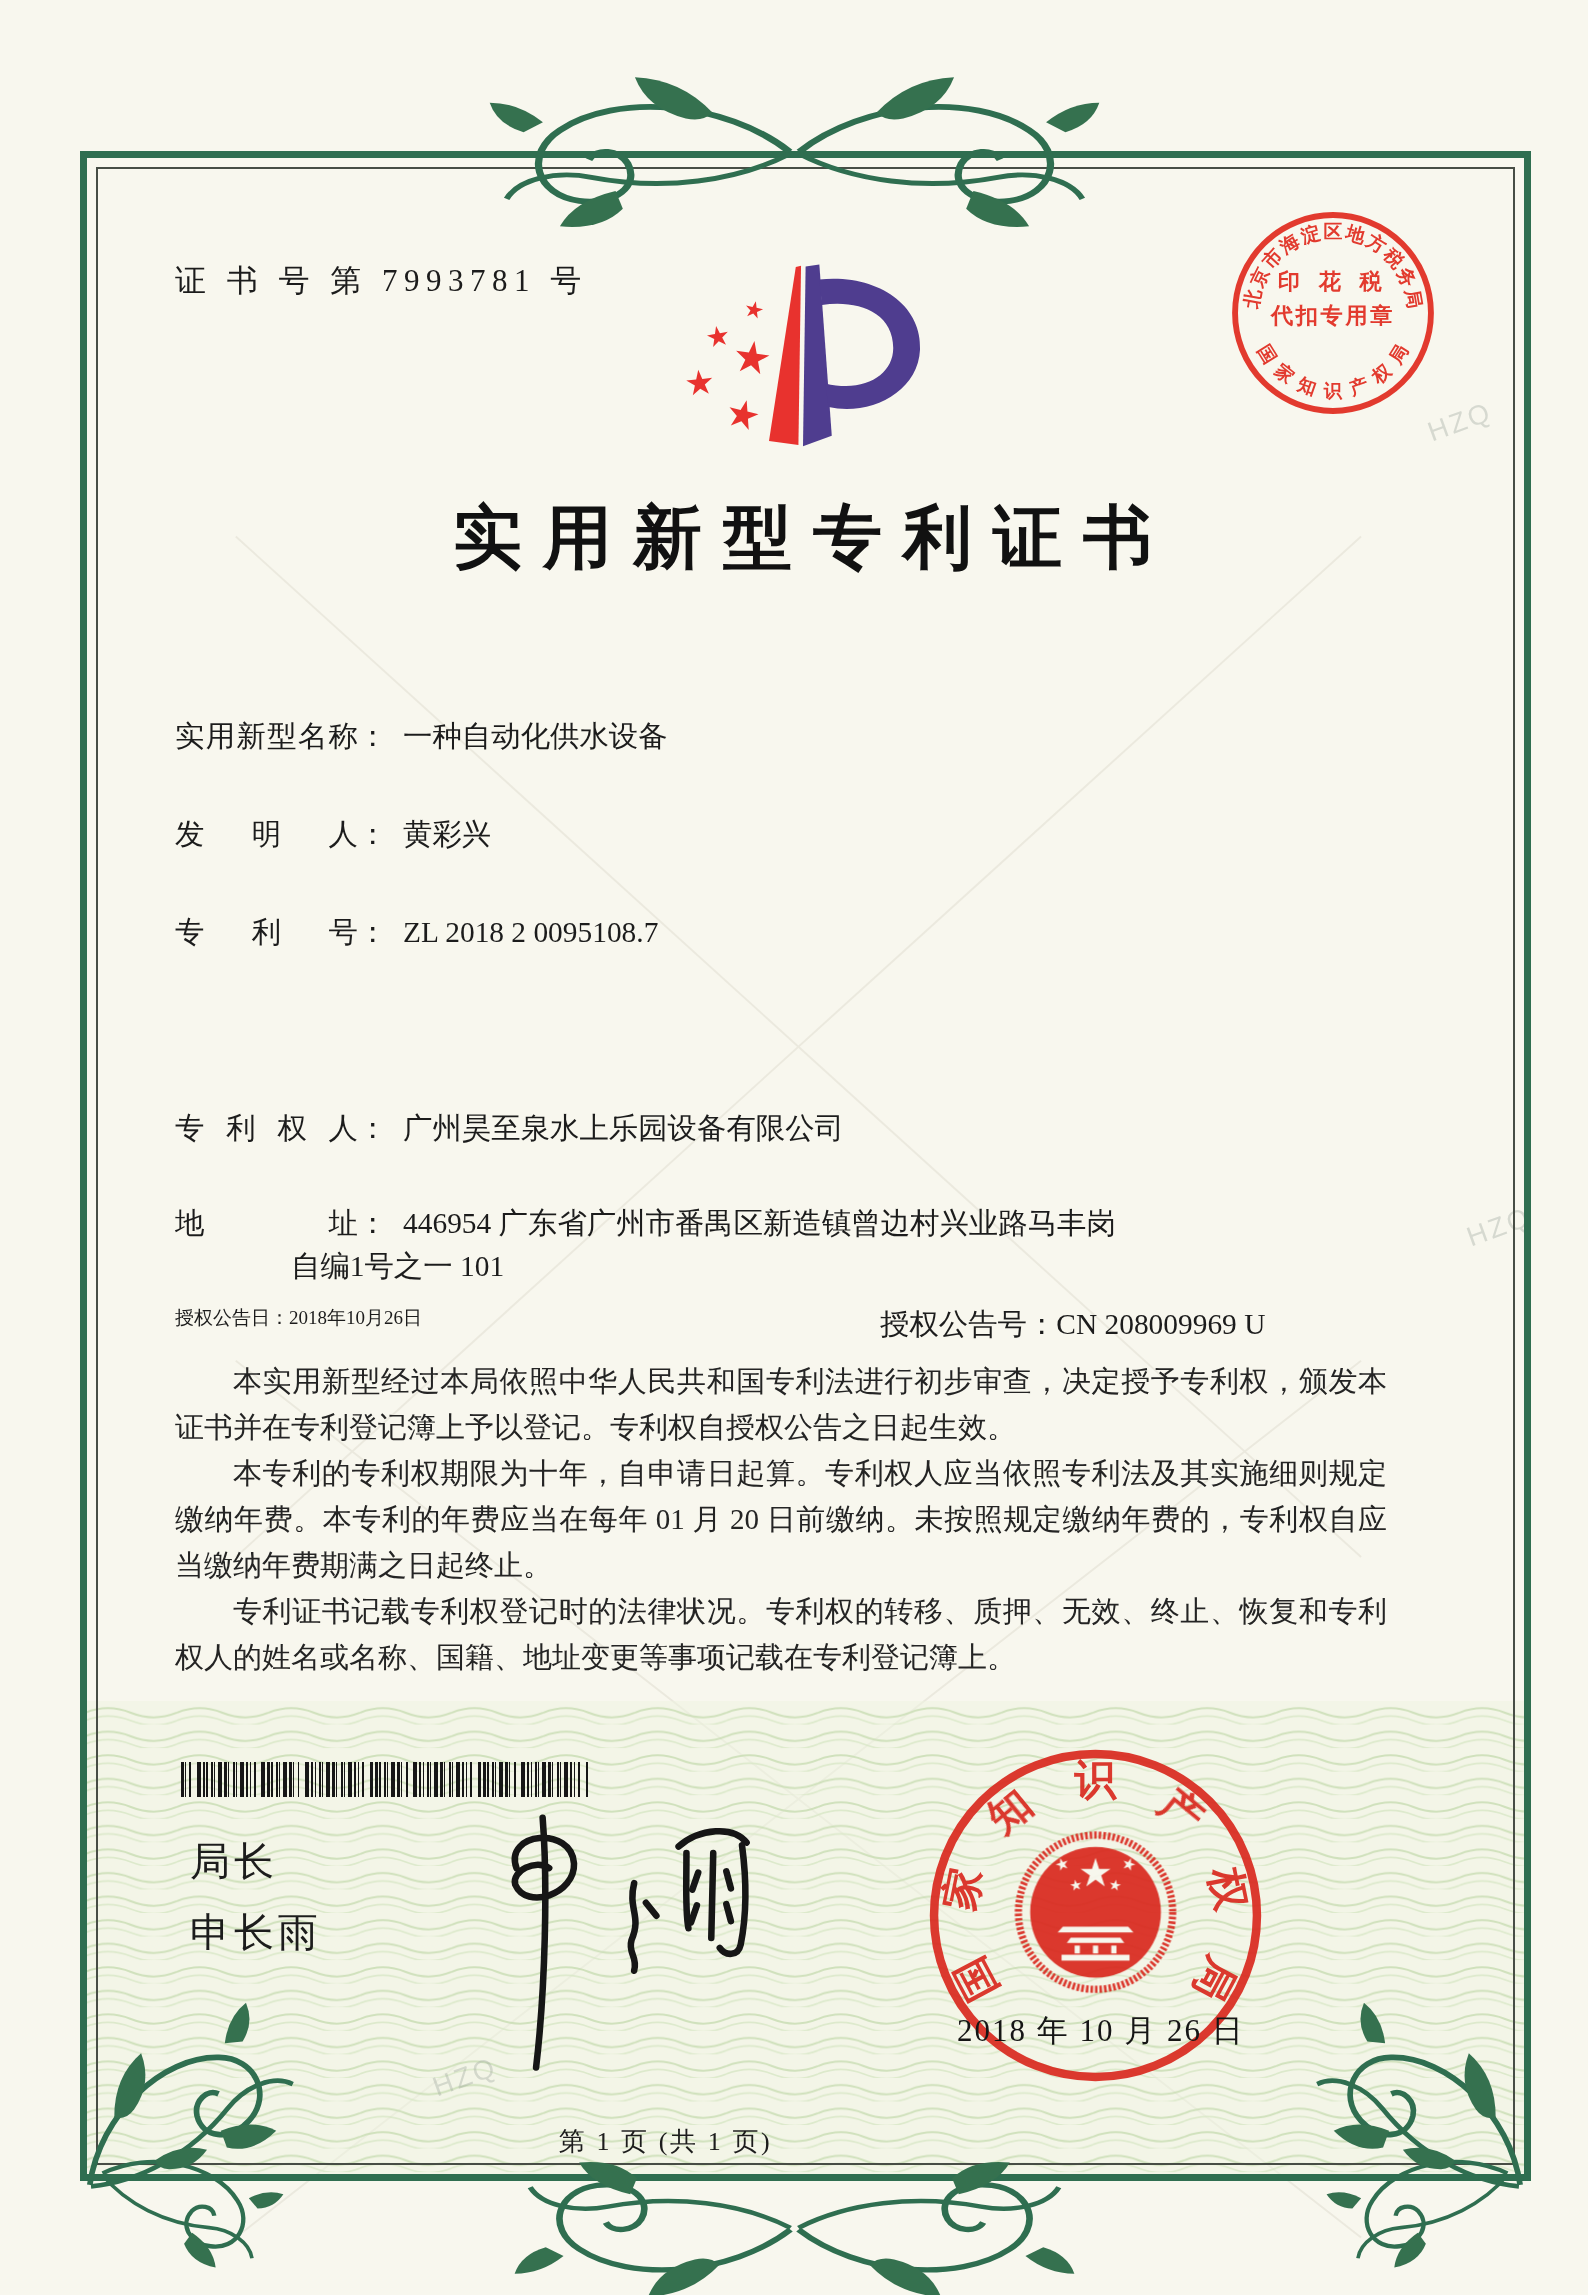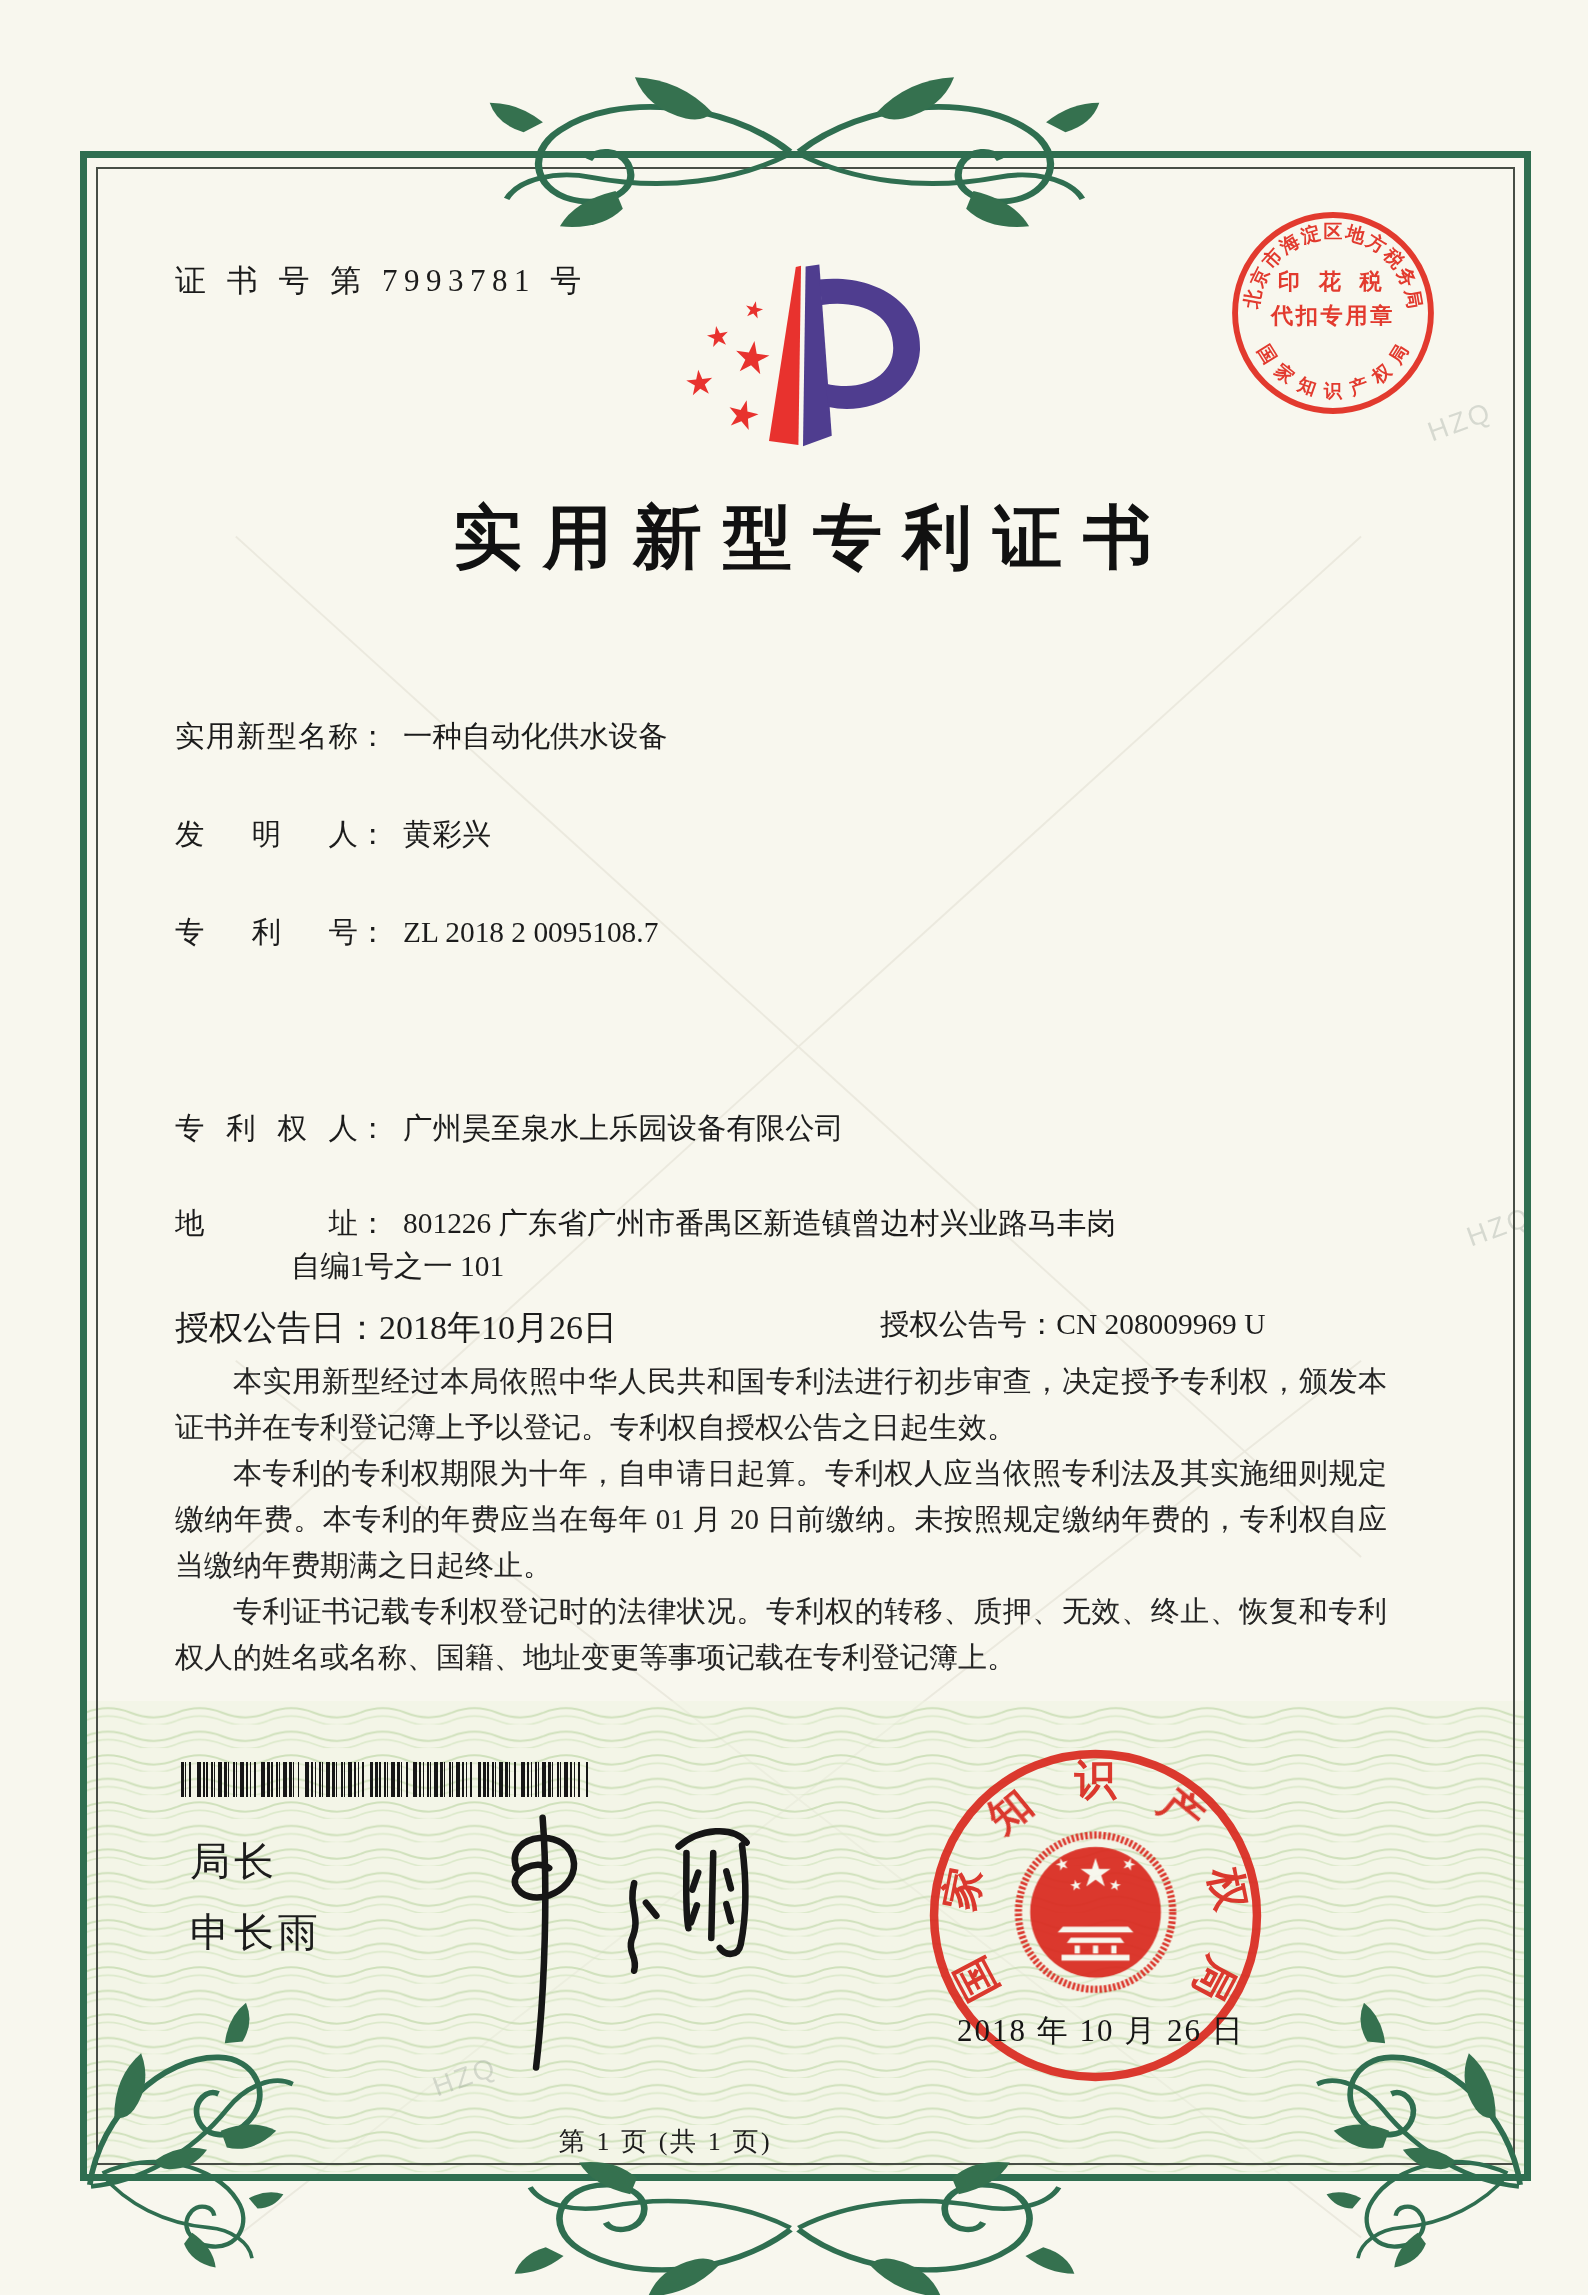--- a/index.html
+++ b/index.html
@@ -18,21 +18,21 @@
     border:2.6px solid #474d45; z-index:2; }
   
   .cert-no { left:175px; top:260px; font-size:31px; letter-spacing:6.5px; z-index:4; }
   .title { left:16px; right:0; top:492px; text-align:center; font-size:69px; font-weight:bold;
     letter-spacing:21px; text-indent:21px; color:#111; z-index:4; }
   .frow { position:absolute; left:175px; font-size:29.4px; z-index:4; white-space:nowrap; }
   .flabel { display:inline-block; width:183px; text-align:justify; text-align-last:justify; }
   .fcolon { display:inline-block; }
   .fvalue { margin-left:15.7px; }
   .addr2 { margin-left:116px; }
-  .grant-left { position:absolute; left:175px; top:1305px; font-size:34px; z-index:4; white-space:nowrap;}
+  .grant-left { position:absolute; left:175px; top:1305px; font-size:19px; z-index:4; white-space:nowrap;}
   .grant-right { position:absolute; left:880px; top:1305px; font-size:29.4px; z-index:4; white-space:nowrap;}
   .body-text { position:absolute; left:175px; top:1358px; width:1212px; font-size:29px;
     line-height:46px; text-align:justify; z-index:4; color:#242424; }
   .body-text p { margin:0; text-indent:2em; }
   .barcode { position:absolute; left:181px; top:1762px; width:407px; height:35px; z-index:4;
     background:repeating-linear-gradient(90deg,
       #161616 0 2.6px, rgba(0,0,0,0) 2.6px 3.9px,
       #161616 3.9px 5.2px, rgba(0,0,0,0) 5.2px 8.5px,
       #161616 8.5px 10.5px, rgba(0,0,0,0) 10.5px 11.8px,
       #161616 11.8px 12.4px, rgba(0,0,0,0) 12.4px 15.7px,
@@ -158,21 +158,21 @@
   <div class="frow" style="top:815px">
     <span class="flabel">发明人</span><span class="fcolon">：</span><span class="fvalue">黄彩兴</span>
   </div>
   <div class="frow" style="top:913px">
     <span class="flabel">专利号</span><span class="fcolon">：</span><span class="fvalue">ZL 2018 2 0095108.7</span>
   </div>
   <div class="frow" style="top:1109px">
     <span class="flabel">专利权人</span><span class="fcolon">：</span><span class="fvalue">广州昊至泉水上乐园设备有限公司</span>
   </div>
   <div class="frow" style="top:1204px">
-    <span class="flabel">地址</span><span class="fcolon">：</span><span class="fvalue">801226 广东省广州市番禺区新造镇曾边村兴业路马丰岗</span>
+    <span class="flabel">地址</span><span class="fcolon">：</span><span class="fvalue">446954 广东省广州市番禺区新造镇曾边村兴业路马丰岗</span>
   </div>
   <div class="frow" style="top:1247px">
     <span class="addr2">自编1号之一 101</span>
   </div>
 
   <div class="grant-left">
     <span>授权公告日</span><span>：</span><span>2018年10月26日</span>
   </div>
   <div class="grant-right">
     <span>授权公告号</span><span>：</span><span>CN 208009969 U</span>

